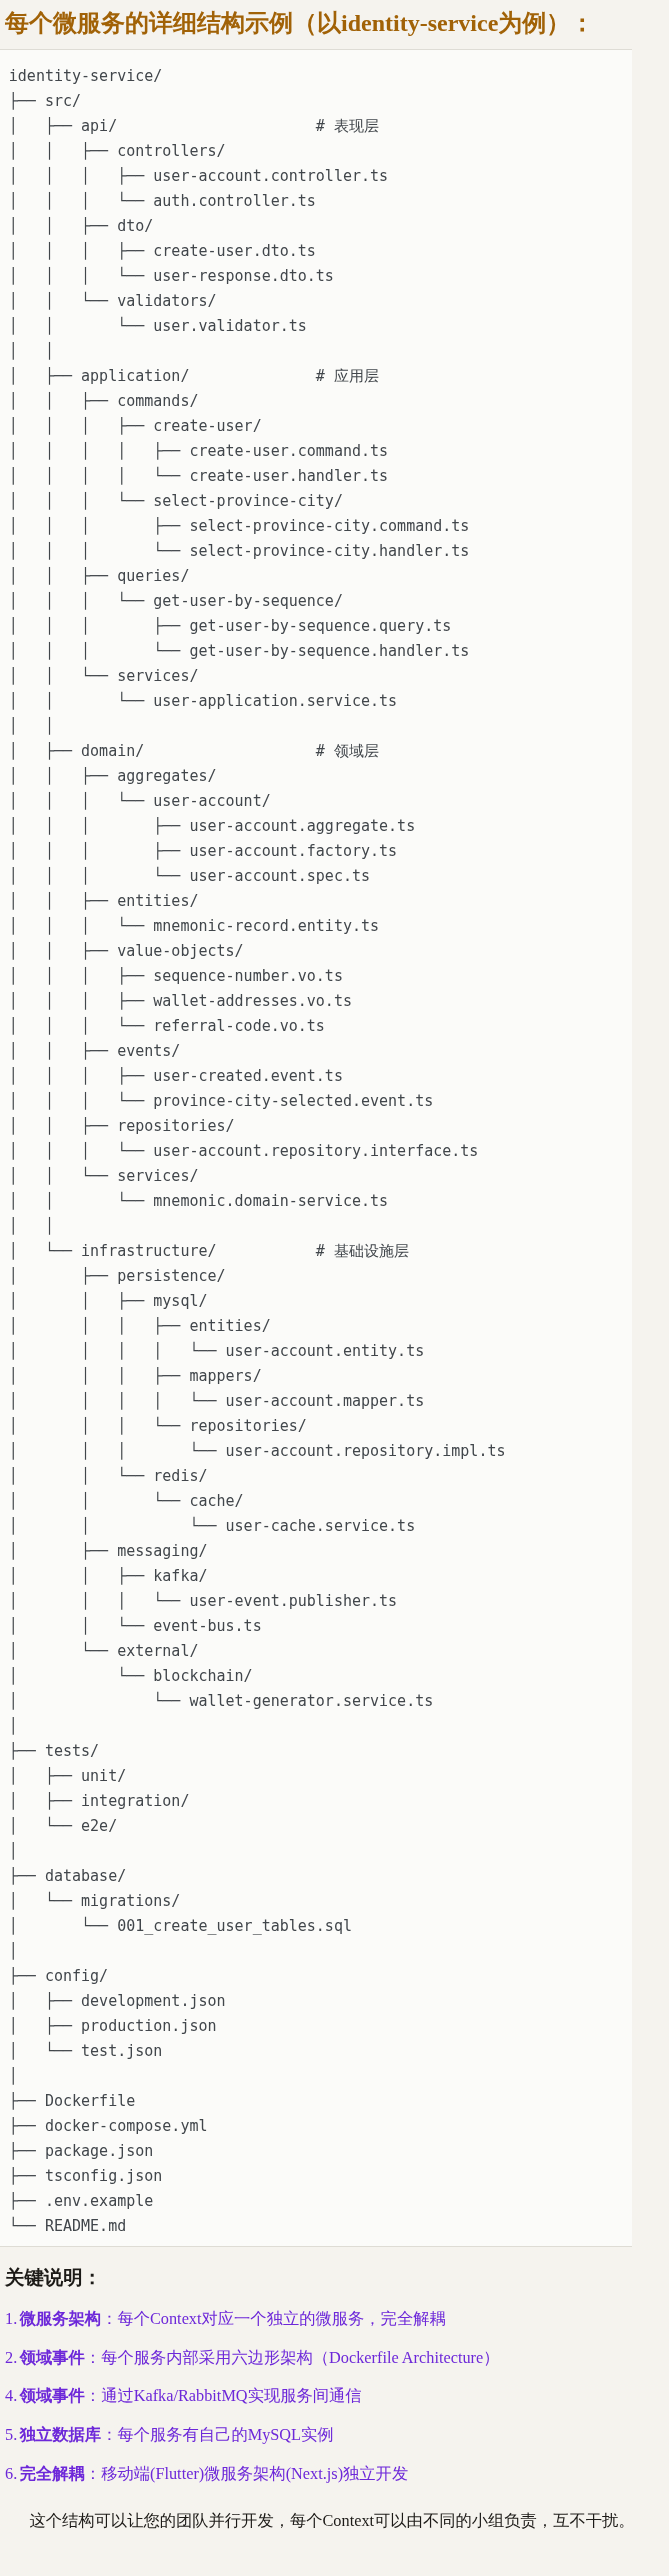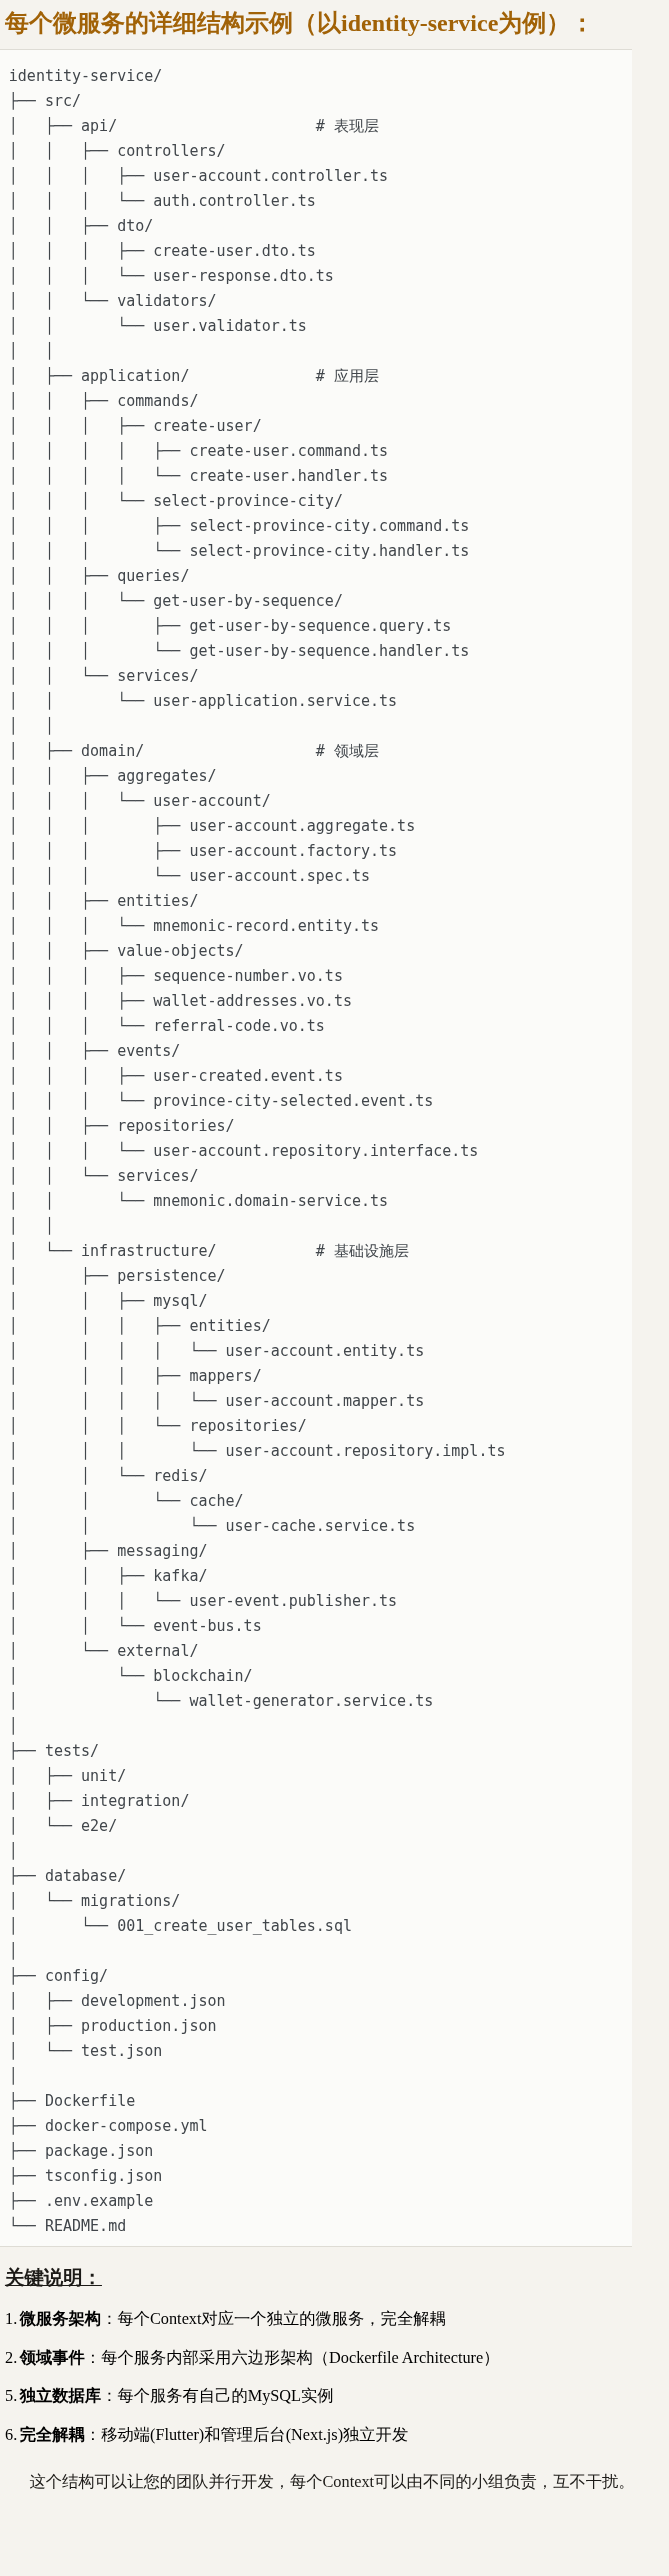--- a/index.html
+++ b/index.html
@@ -43,27 +43,26 @@
   .notes {
     padding: 0 5px;
   }
   .notes-heading {
     margin-top: 19px;
     margin-bottom: 17.5px;
     font-size: 19.4px;
     font-weight: bold;
     color: #1c1a17;
     line-height: 1.25;
-    text-decoration: underline;
   }
   .note-item {
     font-size: 16.3px;
     line-height: 1.3;
     margin-bottom: 17.5px;
-    color: #000000;
+    color: #6d28d9;
   }
   .note-item .num {
     margin-right: 2.5px;
   }
   .note-item b {
     font-weight: bold;
   }
   .notes-footer {
     margin-top: 26px;
     margin-left: -5px;
@@ -171,21 +170,24 @@
 <div class="notes">
   <div class="notes-heading">关键说明：</div>
 
   <div class="note-item">
     <span class="num">1.</span><b>微服务架构</b><span>：每个Context对应一个独立的微服务，完全解耦</span>
   </div>
   <div class="note-item">
     <span class="num">2.</span><b>领域事件</b><span>：每个服务内部采用六边形架构（Dockerfile Architecture）</span>
   </div>
   <div class="note-item">
+    <span class="num">4.</span><b>领域事件</b><span>：通过Kafka/RabbitMQ实现服务间通信</span>
+  </div>
+  <div class="note-item">
     <span class="num">5.</span><b>独立数据库</b><span>：每个服务有自己的MySQL实例</span>
   </div>
   <div class="note-item">
-    <span class="num">6.</span><b>完全解耦</b><span>：移动端(Flutter)和管理后台(Next.js)独立开发</span>
+    <span class="num">6.</span><b>完全解耦</b><span>：移动端(Flutter)微服务架构(Next.js)独立开发</span>
   </div>
 
   <div class="notes-footer">这个结构可以让您的团队并行开发，每个Context可以由不同的小组负责，互不干扰。</div>
 </div>
 
 
 </body></html>

